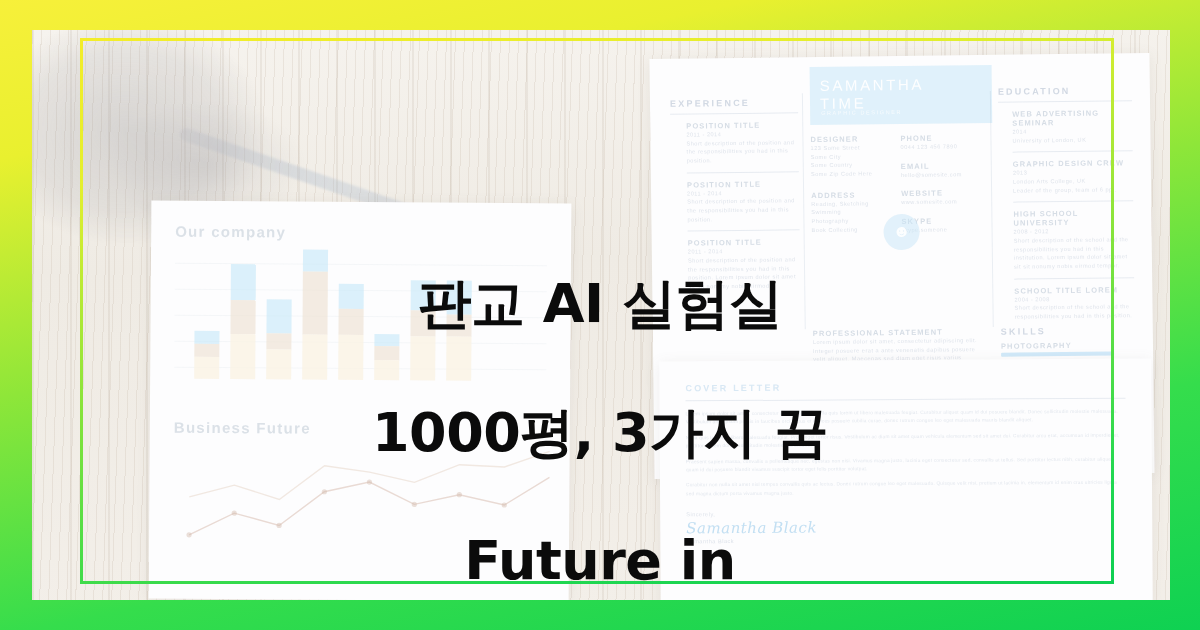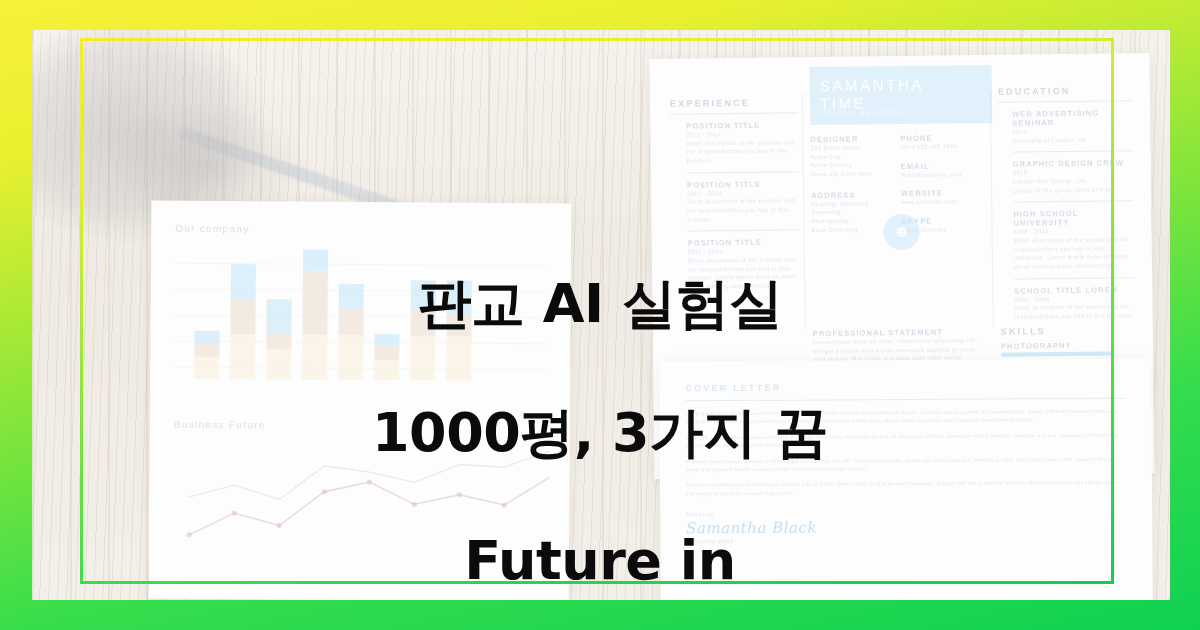--- a/index.html
+++ b/index.html
@@ -133,21 +133,21 @@
 
   .skillbar { height: 4px; background: rgba(173,216,244,0.55); margin-top: 2px; border-radius: 1px; }
 
   .para { font-size: 4.8px; line-height: 1.75; color: rgba(163,180,200,0.30); letter-spacing: .2px; }
   .sig {
     font-family: "DejaVu Serif", serif; font-style: italic;
     font-size: 15px; color: rgba(140,195,232,0.52); letter-spacing: .5px;
   }
 
   
-  .rep-title { font-size: 10px; letter-spacing: 1.3px; color: rgba(168,182,198,0.40); font-weight: 400; }
+  .rep-title { font-size: 15px; letter-spacing: 1.3px; color: rgba(168,182,198,0.40); font-weight: 700; }
 
   .barchart { position: absolute; display: flex; align-items: flex-end; gap: 11px; }
   .bar { width: 25px; display: flex; flex-direction: column; justify-content: flex-end; }
   .seg-a { background: rgba(196,231,249,0.60); }
   .seg-b { background: rgba(238,224,209,0.62); }
   .seg-c { background: rgba(250,243,228,0.80); }
 
   .gridline { position: absolute; height: 1px; background: rgba(185,196,208,0.12); }
 
   

